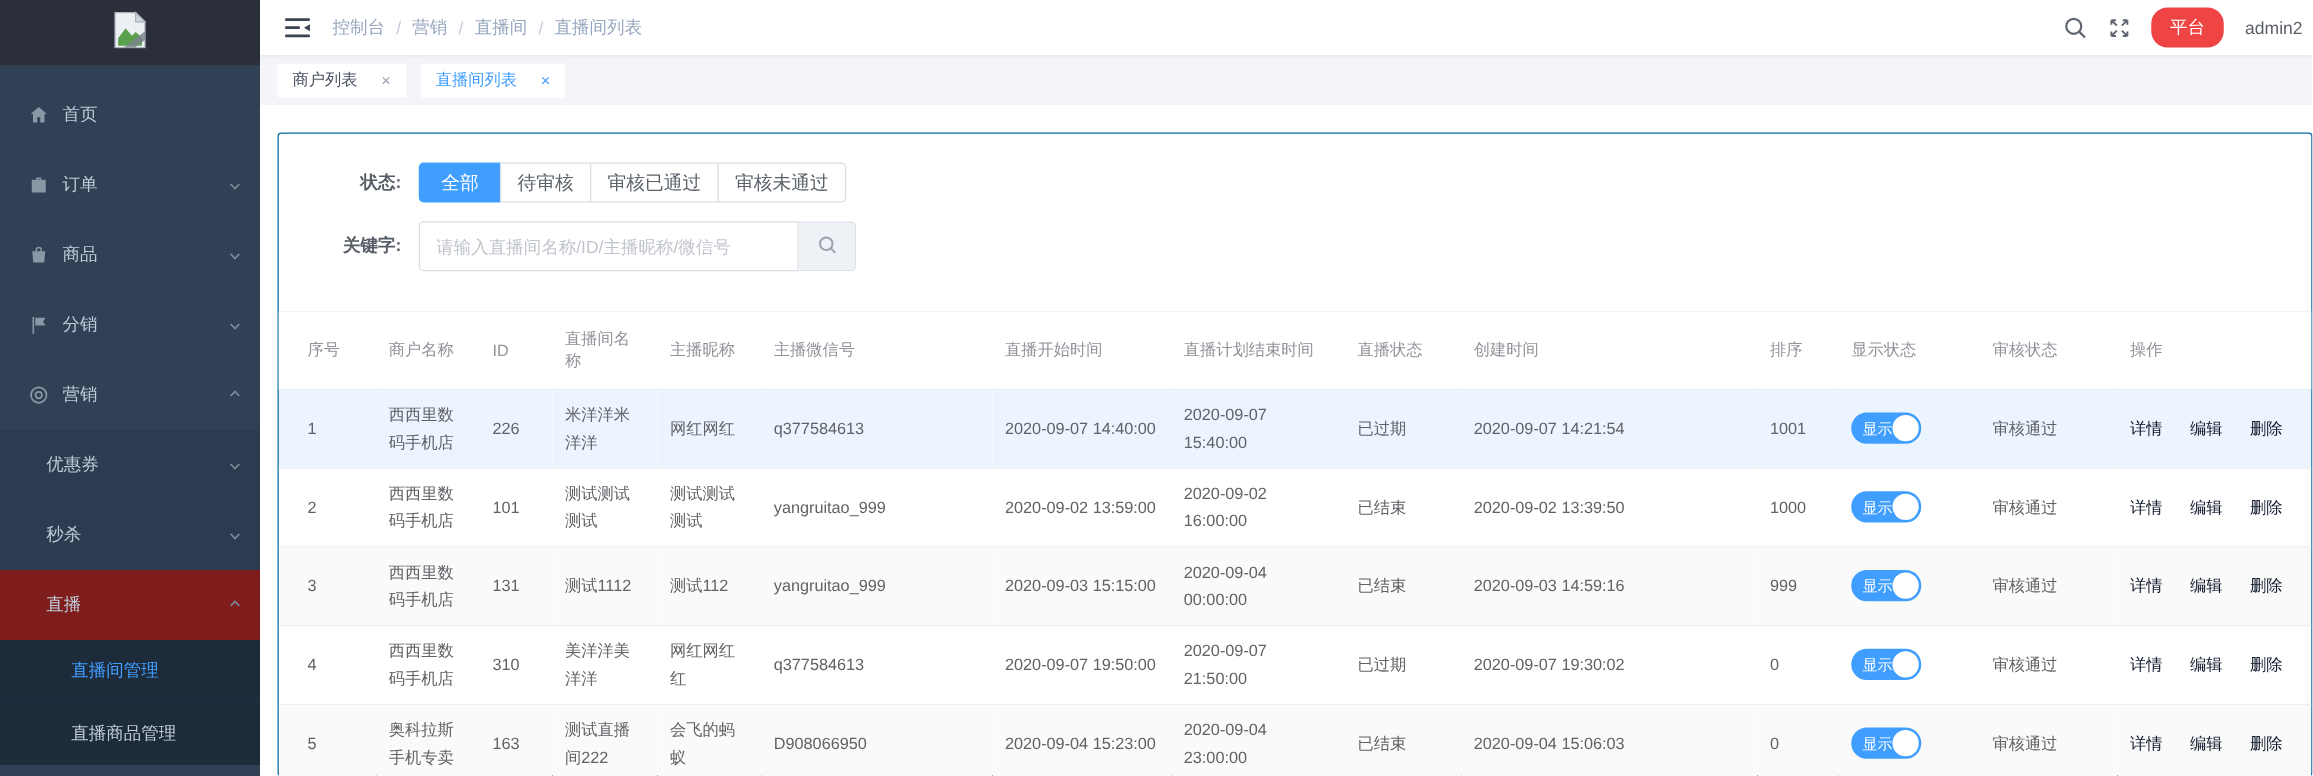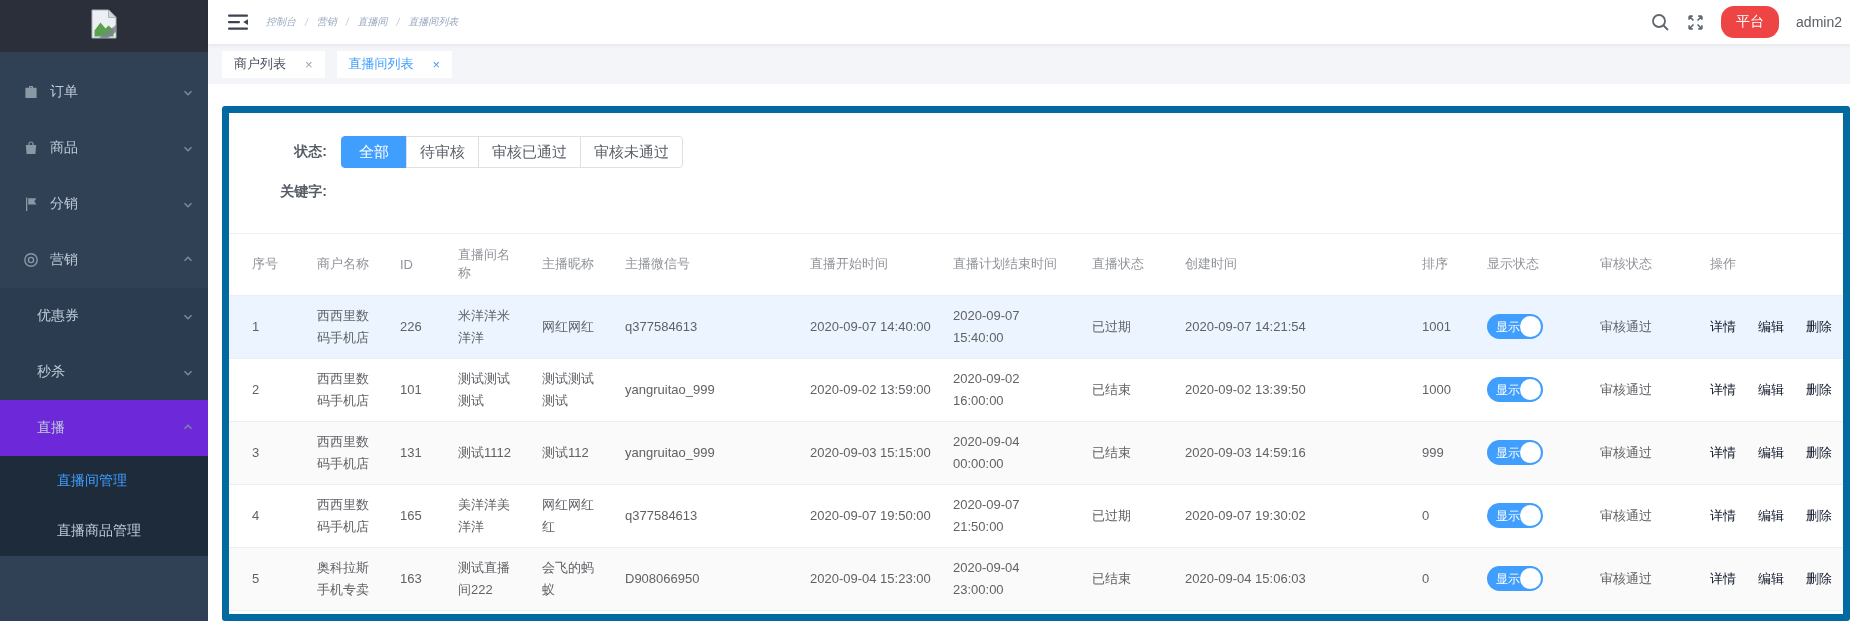--- a/index.html
+++ b/index.html
@@ -10,50 +10,50 @@
 
   
   .sidebar { width:208px; flex:none; background:#304156; height:100%; }
   .logo { height:52px; background:#2b2f3a; display:flex; align-items:center; justify-content:center; }
   .menu { margin-top:12px; }
   .menu-item { height:56px; display:flex; align-items:center; color:#bfcbd9; font-size:14px; cursor:pointer; position:relative; }
   .menu-item .mi-icon { width:16px; height:16px; display:inline-flex; }
   .lvl1 { padding-left:23px; }
   .lvl1 .mi-label { margin-left:11px; }
   .lvl2 { padding-left:37px; background:#2b3c50; }
-  .lvl2.dark { background:#6d28d9; }
+  .lvl2.dark { background:#7f1d1d; }
   .lvl3 { height:50px; padding-left:57px; background:#1d2b3a; }
   .menu-item.active .mi-label { color:#409eff; }
   .mi-chevron { position:absolute; right:14px; top:50%; margin-top:-6px; width:12px; height:12px; }
   .mi-chevron.up { transform:rotate(180deg); }
 
   
   .main { flex:1; display:flex; flex-direction:column; min-width:0; }
   .navbar { height:44px; background:#fff; display:flex; align-items:center; padding:0 8px 0 20px;
     box-shadow:0 1px 4px rgba(0,21,41,.08); position:relative; z-index:2; }
   .hamburger { cursor:pointer; display:inline-flex; }
-  .crumbs { margin-left:18px; font-size:10px; color:#97a8be; display:flex; align-items:center;font-style:italic; }
+  .crumbs { margin-left:18px; font-size:14px; color:#97a8be; display:flex; align-items:center; }
   .crumb { cursor:pointer; }
   .crumb-sep { margin:0 9px; color:#c3cbd6; }
   .nav-right { margin-left:auto; display:flex; align-items:center; gap:17px; }
   .nav-icon { display:inline-flex; cursor:pointer; }
   .platform-pill { background:#ef4444; color:#fff; font-size:14px; height:32px; padding:0 15px;
     border-radius:13px; display:flex; align-items:center; cursor:pointer; }
   .username { font-size:14px; color:#5a5e66; cursor:pointer; }
 
   
   .tabstrip { height:40px; background:#f3f5f8; display:flex; align-items:center; padding-left:14px; gap:12px; flex:none; }
   .tab { height:27px; background:#fff; display:flex; align-items:center; padding:0 12px; font-size:13px; color:#4a5160; cursor:pointer;gap:12px; }
   .tab.active { color:#409eff; }
   .tab-close { margin-left:7px; font-size:13px; color:#9aa4b0; cursor:pointer; }
   .tab.active .tab-close { color:#409eff; }
 
   
   .content { background:#fff; flex:1; padding:22px 0 0 14px; min-height:0; }
-  .card { border:7px solid #0369a1; border-radius:3px; height:100%; }
+  .card { border:1px solid #0369a1; border-radius:3px; height:100%; }
 
   .filters { padding-top:23px; }
   .filter-row { display:flex; align-items:center; margin-bottom:15px; }
   .filter-row.kw { margin-bottom:32px; }
   .filter-label { width:112px; text-align:right; padding-right:14px; font-size:14px; color:#565d66; font-weight:bold; flex:none; }
   .btn-group { display:flex; }
   .sbtn { height:32px; padding:0 13px; background:#fff; border:1px solid #dcdfe6; font-size:15px; color:#5a6169;
     display:flex; align-items:center; margin-left:-1px; cursor:pointer; }
   .sbtn:first-child { border-radius:4px 0 0 4px; margin-left:0; }
   .sbtn:last-child { border-radius:0 4px 4px 0; }
@@ -93,20 +93,28 @@
       <span>
         <svg width="26" height="30" viewBox="0 0 26 30">
           <path d="M1 1h16.5l7.5 7.5V29H1z" fill="#edf0f2" stroke="#aab2bd"></path>
           <path d="M17.5 1l7.5 7.5h-7.5z" fill="#cfd6dd" stroke="#aab2bd"></path>
           <path d="M3.5 21.5l6-8 5 6 3-3 5 4.5V27.5h-19z" fill="#5aa14d"></path>
           <path d="M25 16L8 29h9l8-6z" fill="#7b848d" opacity="0.85"></path>
         </svg>
       </span>
     </div>
     <nav class="menu" id="menu">
+        <div class="menu-item lvl1">
+          <span class="mi-icon">
+            <svg width="16" height="16" viewBox="0 0 16 16" fill="#8a97a5">
+              <path d="M8 1.5L1.5 7.2h1.9V14h3.4V9.7h2.4V14h3.4V7.2h1.9z"></path>
+            </svg>
+          </span>
+          <span class="mi-label">首页</span>
+        </div>
         <div class="menu-item lvl1">
           <span class="mi-icon">
             <svg width="16" height="16" viewBox="0 0 16 16" fill="#8a97a5">
               <path d="M6 2h4v1.7h3.6V14H2.4V3.7H6V2zm1.2 1.7h1.6v-.5H7.2v.5zM2.4 7.5h11.2v1H2.4z"></path>
             </svg>
           </span>
           <span class="mi-label">订单</span>
           <span class="mi-chevron down"><svg width="12" height="12" viewBox="0 0 12 12">
               <polyline points="2.5,4.2 6,7.8 9.5,4.2" fill="none" stroke="#7c8b9a" stroke-width="1.4"></polyline>
             </svg></span>
@@ -231,20 +239,31 @@
             <span class="filter-label">状态:</span>
             <div class="btn-group" id="statusGroup">
                 <button class="sbtn active">全部</button>
                 <button class="sbtn">待审核</button>
                 <button class="sbtn">审核已通过</button>
                 <button class="sbtn">审核未通过</button>
               </div>
           </div>
           <div class="filter-row kw">
             <span class="filter-label">关键字:</span>
+            <div class="kw-wrap">
+              <input class="kw-input" placeholder="请输入直播间名称/ID/主播昵称/微信号" style="">
+              <button class="kw-btn">
+                <span>
+                  <svg width="16" height="16" viewBox="0 0 16 16" fill="none" stroke="#9aa2ae" stroke-width="1.6">
+                    <circle cx="7" cy="7" r="5"></circle>
+                      <line x1="10.8" y1="10.8" x2="14.3" y2="14.3"></line>
+                  </svg>
+                </span>
+              </button>
+            </div>
           </div>
         </div>
 
         <div class="table-wrap">
           <table id="grid">
               <colgroup>
                 <col style="width: 78px;">
                 <col style="width: 83px;">
                 <col style="width: 58px;">
                 <col style="width: 84px;">
@@ -331,21 +350,21 @@
                   <td><span class="switch">
                       <span class="switch-label">显示</span>
                       <span class="switch-knob"></span>
                     </span></td>
                   <td>审核通过</td>
                   <td><a class="act-link">详情</a><a class="act-link">编辑</a><a class="act-link">删除</a></td>
                 </tr>
                 <tr>
                   <td>4</td>
                   <td>西西里数码手机店</td>
-                  <td>165</td>
+                  <td>310</td>
                   <td>美洋洋美洋洋</td>
                   <td>网红网红红</td>
                   <td>q377584613</td>
                   <td>2020-09-07 19:50:00</td>
                   <td>2020-09-07 21:50:00</td>
                   <td>已过期</td>
                   <td>2020-09-07 19:30:02</td>
                   <td>0</td>
                   <td><span class="switch">
                       <span class="switch-label">显示</span>

